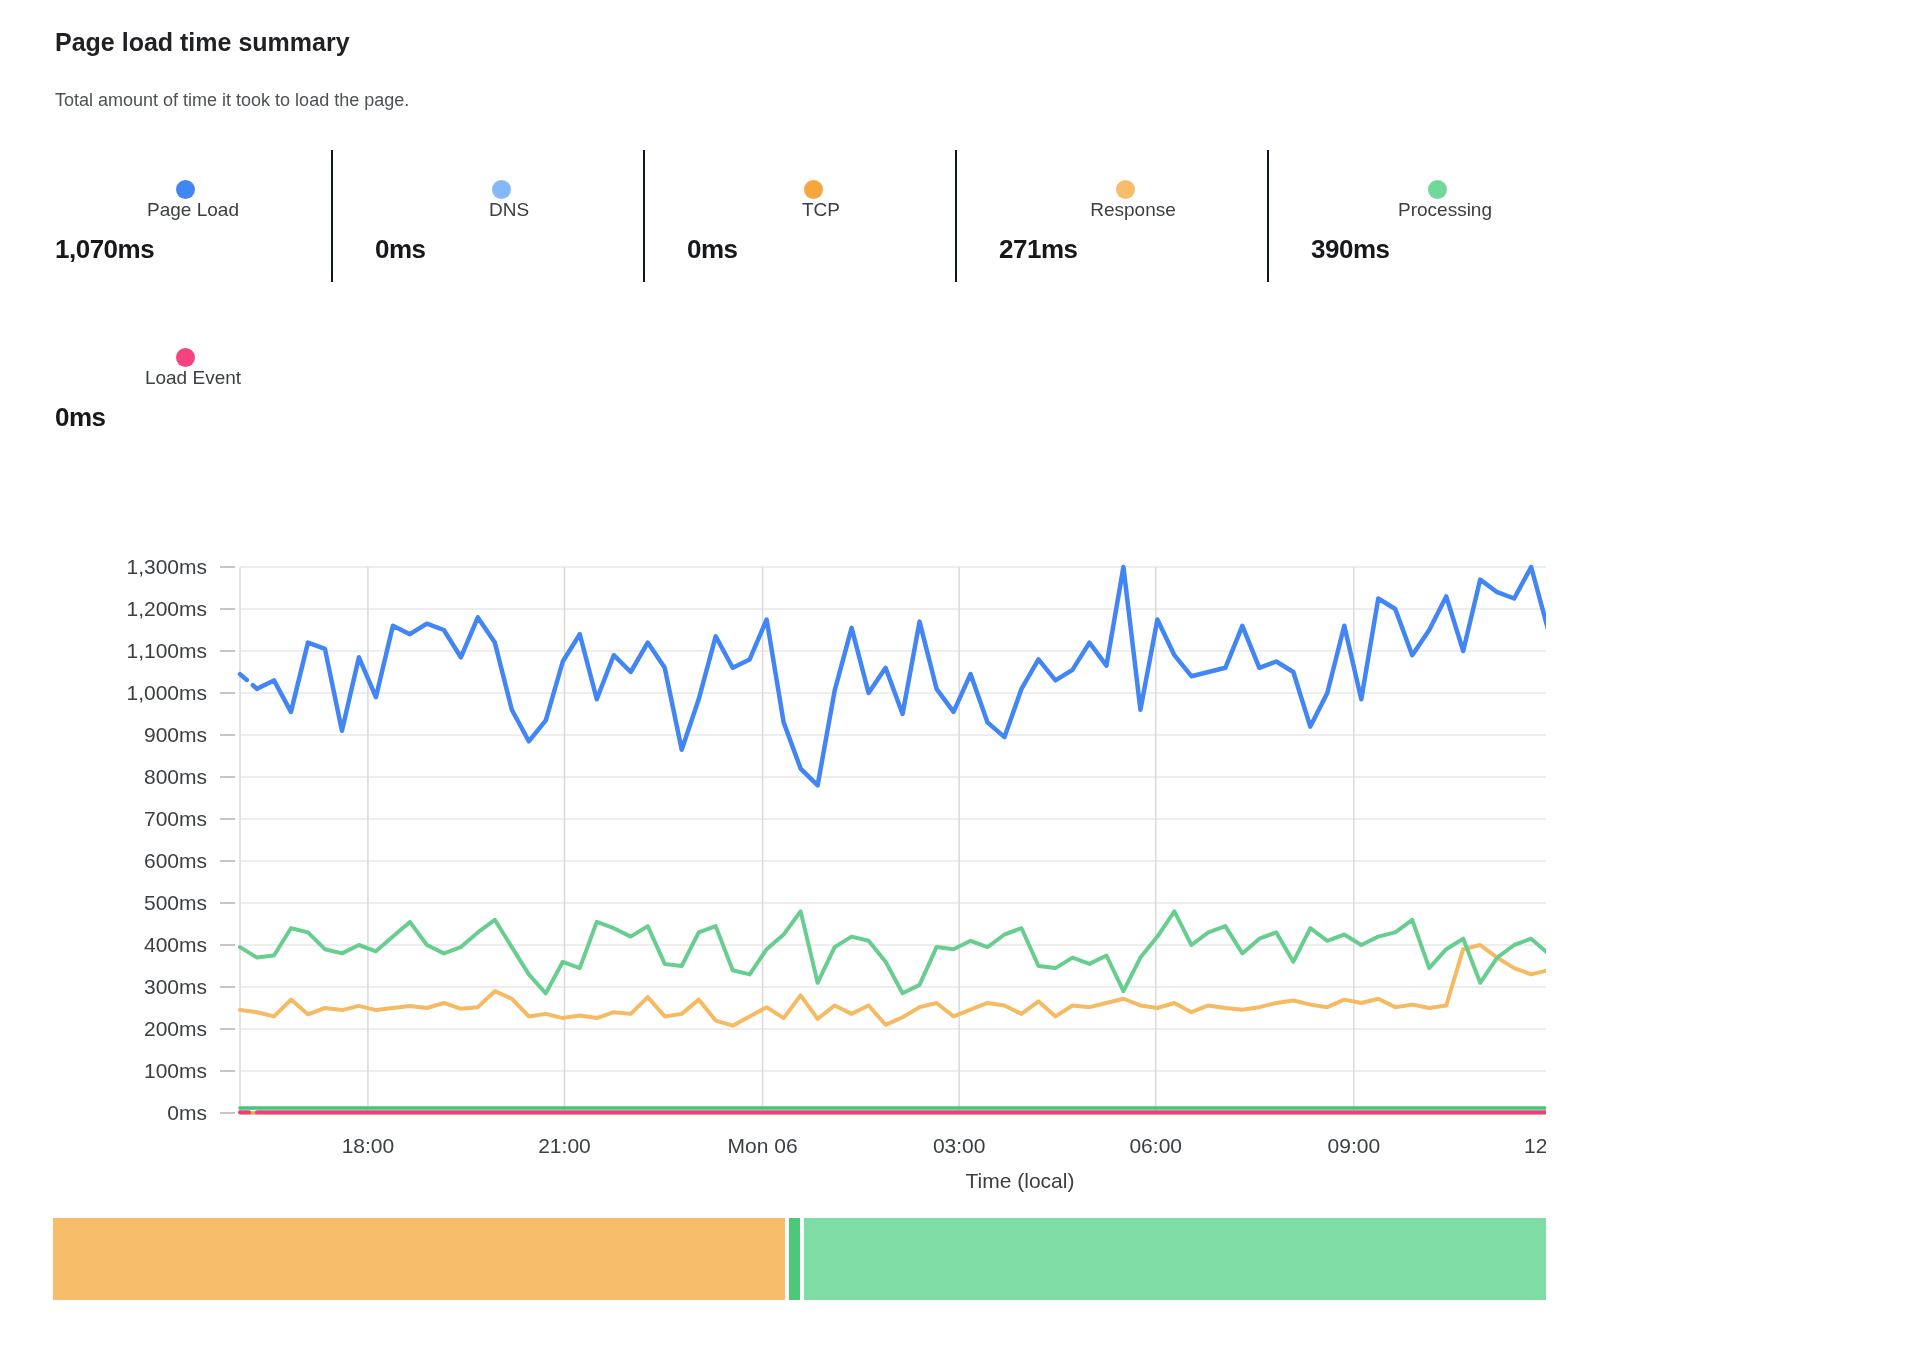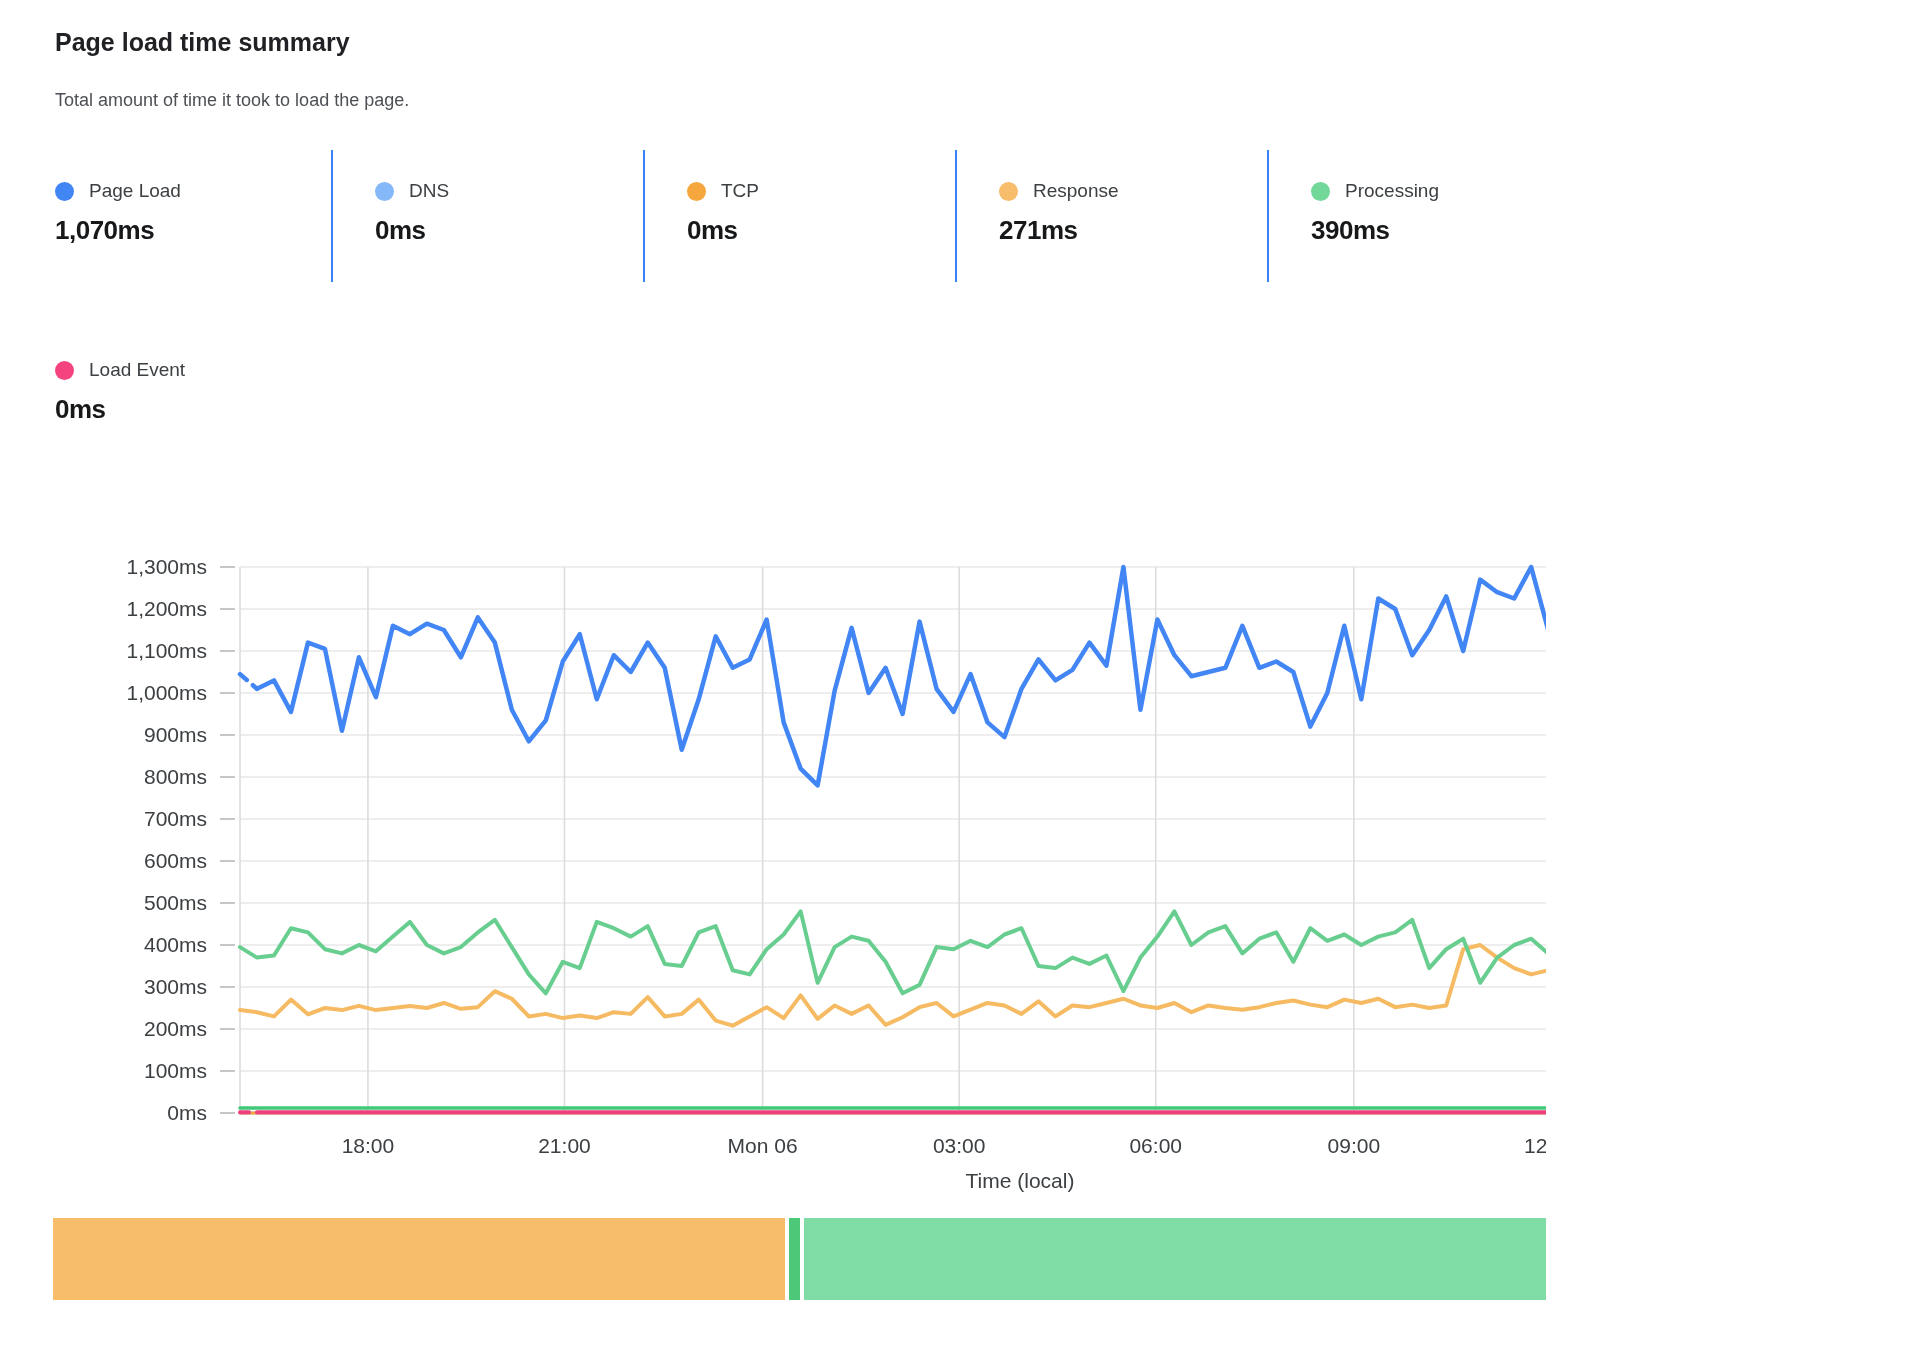--- a/index.html
+++ b/index.html
@@ -10,25 +10,25 @@
   .page-title{
     position:absolute; left:55px; top:28px; font-size:25px; font-weight:700;
     color:#202124; margin:0;
   }
   .page-subtitle{
     position:absolute; left:55px; top:90px; font-size:18px; font-weight:400;
     color:#4d5156; margin:0;
   }
   .legend-row{ position:absolute; left:0; display:flex; align-items:flex-start; }
   .legend-row1{ top:150px; width:1891px; height:132px; }
-  .legend-row2{ top:329px; width:660px; height:128px; }
+  .legend-row2{ top:318px; width:660px; height:128px; }
   .metric{ box-sizing:border-box; padding:30px 0 0 42px; height:100%; }
   .metric.first{ width:331px; padding-left:55px; }
-  .metric.divided{ width:312px; border-left:2px solid #3b82f6; }
-  .metric-head{ display:flex; align-items:center; }
+  .metric.divided{ width:312px; border-left:2px solid #0f172a; }
+  .metric-head{ display:flex; align-items:center;flex-direction:column; }
   .dot{ width:19px; height:19px; border-radius:50%; flex:0 0 auto; margin-right:15px; }
   .metric-label{ font-size:19px; color:#3c4043; }
   .metric-value{
     margin-top:13px; font-size:26px; font-weight:700; color:#17181a;
     letter-spacing:-0.5px;
   }
   #chart{ position:absolute; left:0; top:520px; }
   .footer-bar{
     position:absolute; left:53px; top:1218px; width:1804px; height:82px;
     display:flex; gap:4px;

